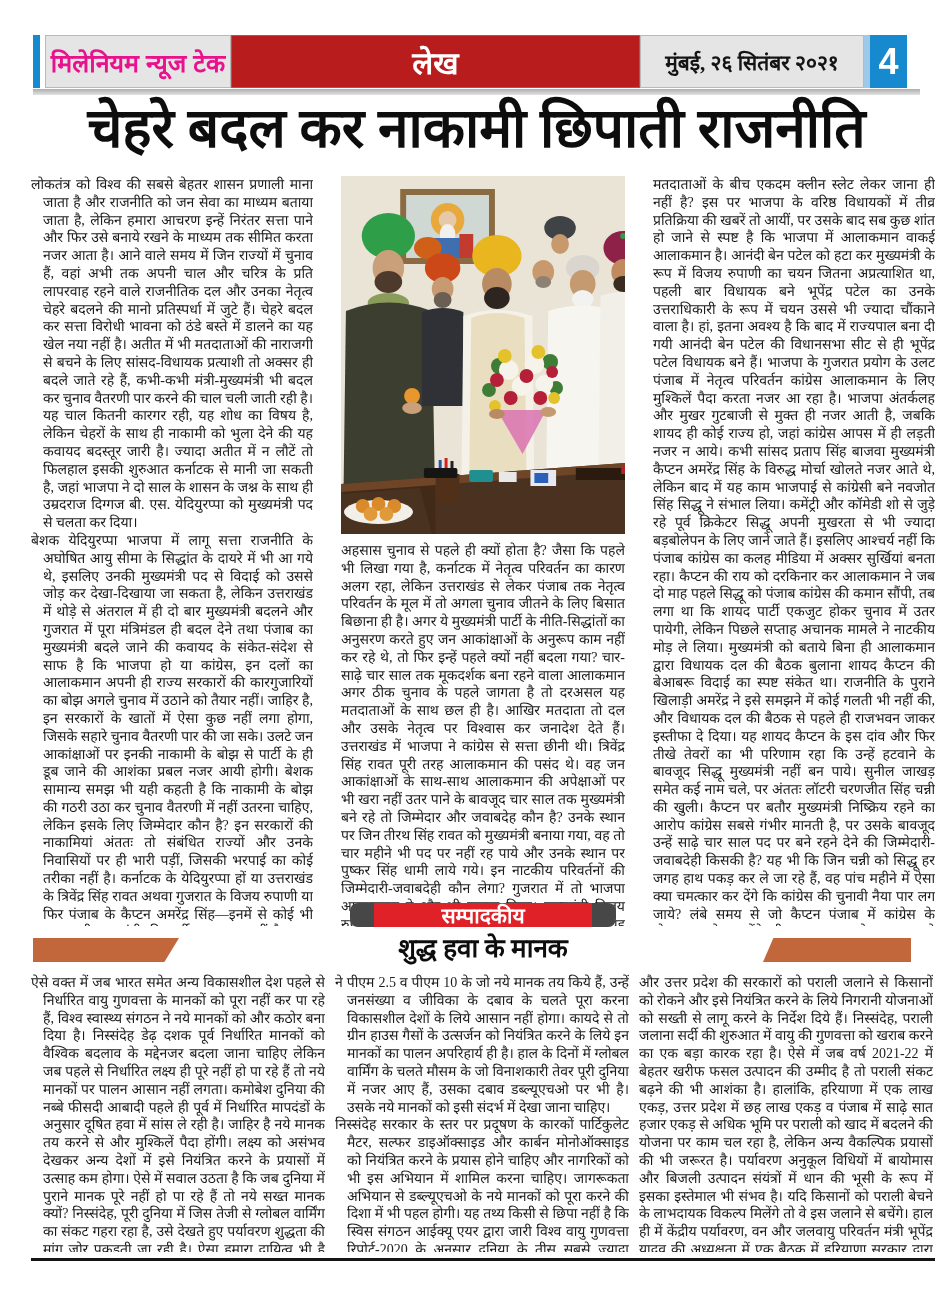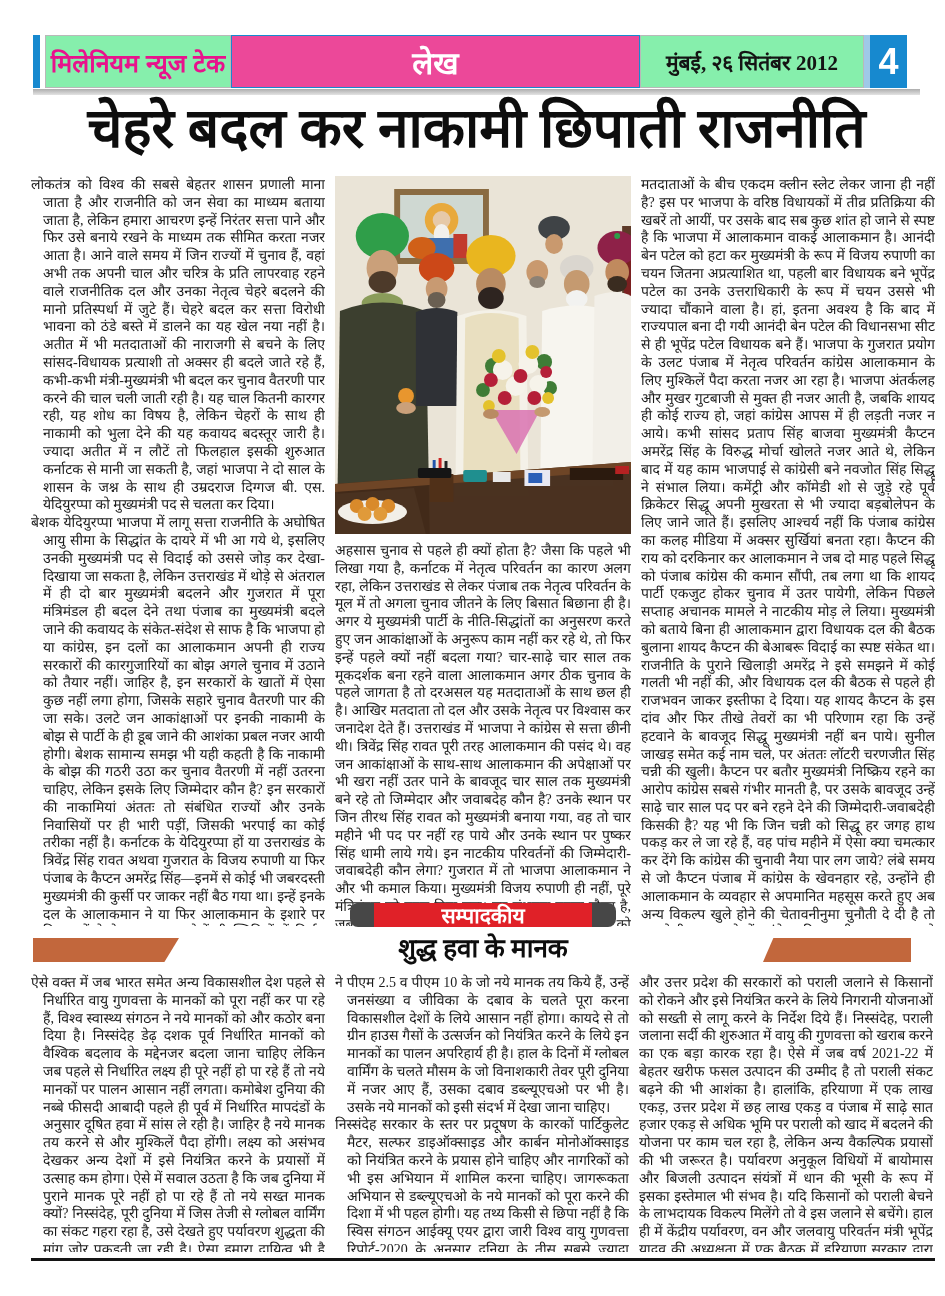--- a/index.html
+++ b/index.html
@@ -4,41 +4,41 @@
 <style>
   * { margin:0; padding:0; box-sizing:border-box; }
   html,body { background:#ffffff; }
   body { width:945px; height:1296px; overflow:hidden;
          font-family:"Liberation Serif","DejaVu Serif",serif; color:#141414; }
   .page { position:relative; width:945px; height:1296px; background:#fff; }
 
   
   .masthead { position:absolute; left:33px; right:38px; top:35px; height:53px; display:flex; }
   .m-stripe { width:7px; background:#1789cf; margin-right:5px; }
-  .m-box { border:1px solid #b9b9b9; background:#86efac; display:flex; align-items:center; justify-content:center; }
+  .m-box { border:1px solid #b9b9b9; background:#e5e5e5; display:flex; align-items:center; justify-content:center; }
   .m-logo { width:186px; color:#e8128c; font-weight:bold; font-size:25px;
             font-family:"Liberation Sans","DejaVu Sans",sans-serif; }
-  .m-section { flex:1; background:#ec4899; border:1px solid #1789cf; color:#fff;
+  .m-section { flex:1; background:#b91c1c; border:1px solid #1789cf; color:#fff;
                display:flex; align-items:center; justify-content:center;
                font-size:31px; font-weight:bold; font-family:"Liberation Sans","DejaVu Sans",sans-serif; }
   .m-date { width:224px; font-size:21px; font-weight:bold; }
   .m-lightstripe { width:6px; background:#9fc9e8; }
   .m-pagenum { width:37px; background:#1789cf; color:#fff; font-size:36px; font-weight:bold;
                display:flex; align-items:center; justify-content:center;
                font-family:"Liberation Sans","DejaVu Sans",sans-serif; }
   .m-shadow { position:absolute; left:33px; right:25px; top:89px; height:6px;
               background:linear-gradient(#adadad,#e3e3e3); }
 
   
   .headline { position:absolute; top:97px; left:8px; right:0; text-align:center;
               font-size:55px; font-weight:800; color:#0d0d0d; line-height:1.15; }
 
   
   .main-cols { position:absolute; top:176px; left:31px; width:904px; height:726px;
-               display:flex; gap:10px; }
+               display:flex; gap:28px; }
   .col { overflow:hidden; }
   .c1, .c3 { width:294px; height:750px; }
   .c2 { width:296px; height:750px; }
   .body-text p { font-size:14px; line-height:17.8px; text-align:justify; color:#1b1b1b; }
   p.hang { padding-left:12px; text-indent:-12px; }
   p.cont { padding-left:0; text-indent:0; }
 
   
   .photo { width:296px; height:358px; display:block; margin-bottom:8px; }
 
@@ -64,21 +64,21 @@
 </style>
 </head>
 <body>
 
 <div class="page">
 
   <header class="masthead">
     <div class="m-stripe"></div>
     <div class="m-box m-logo">मिलेनियम न्यूज टेक</div>
     <div class="m-section">लेख</div>
-    <div class="m-box m-date">मुंबई, २६ सितंबर 2012</div>
+    <div class="m-box m-date">मुंबई, २६ सितंबर २०२१</div>
     <div class="m-lightstripe"></div>
     <div class="m-pagenum">4</div>
   </header>
   <div class="m-shadow"></div>
 
   <h1 class="headline">चेहरे बदल कर नाकामी छिपाती राजनीति</h1>
 
   <div class="main-cols body-text">
     <div class="col c1">
       <p class="hang">लोकतंत्र को विश्व की सबसे बेहतर शासन प्रणाली माना जाता है और राजनीति को जन सेवा का माध्यम बताया जाता है, लेकिन हमारा आचरण इन्हें निरंतर सत्ता पाने और फिर उसे बनाये रखने के माध्यम तक सीमित करता नजर आता है। आने वाले समय में जिन राज्यों में चुनाव हैं, वहां अभी तक अपनी चाल और चरित्र के प्रति लापरवाह रहने वाले राजनीतिक दल और उनका नेतृत्व चेहरे बदलने की मानो प्रतिस्पर्धा में जुटे हैं। चेहरे बदल कर सत्ता विरोधी भावना को ठंडे बस्ते में डालने का यह खेल नया नहीं है। अतीत में भी मतदाताओं की नाराजगी से बचने के लिए सांसद-विधायक प्रत्याशी तो अक्सर ही बदले जाते रहे हैं, कभी-कभी मंत्री-मुख्यमंत्री भी बदल कर चुनाव वैतरणी पार करने की चाल चली जाती रही है। यह चाल कितनी कारगर रही, यह शोध का विषय है, लेकिन चेहरों के साथ ही नाकामी को भुला देने की यह कवायद बदस्तूर जारी है। ज्यादा अतीत में न लौटें तो फिलहाल इसकी शुरुआत कर्नाटक से मानी जा सकती है, जहां भाजपा ने दो साल के शासन के जश्न के साथ ही उम्रदराज दिग्गज बी. एस. येदियुरप्पा को मुख्यमंत्री पद से चलता कर दिया।</p>

